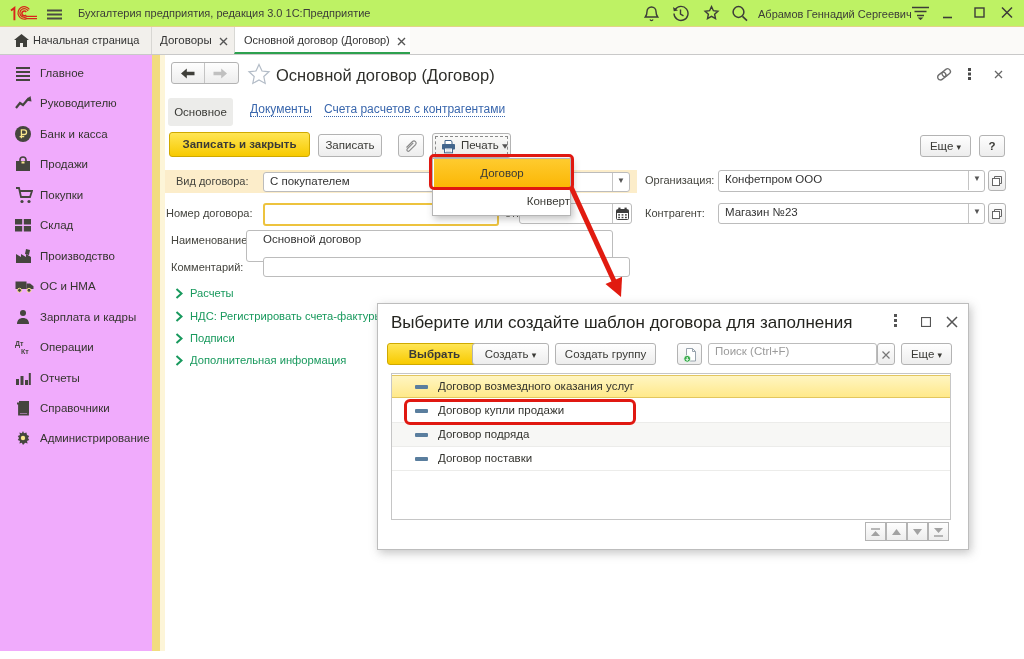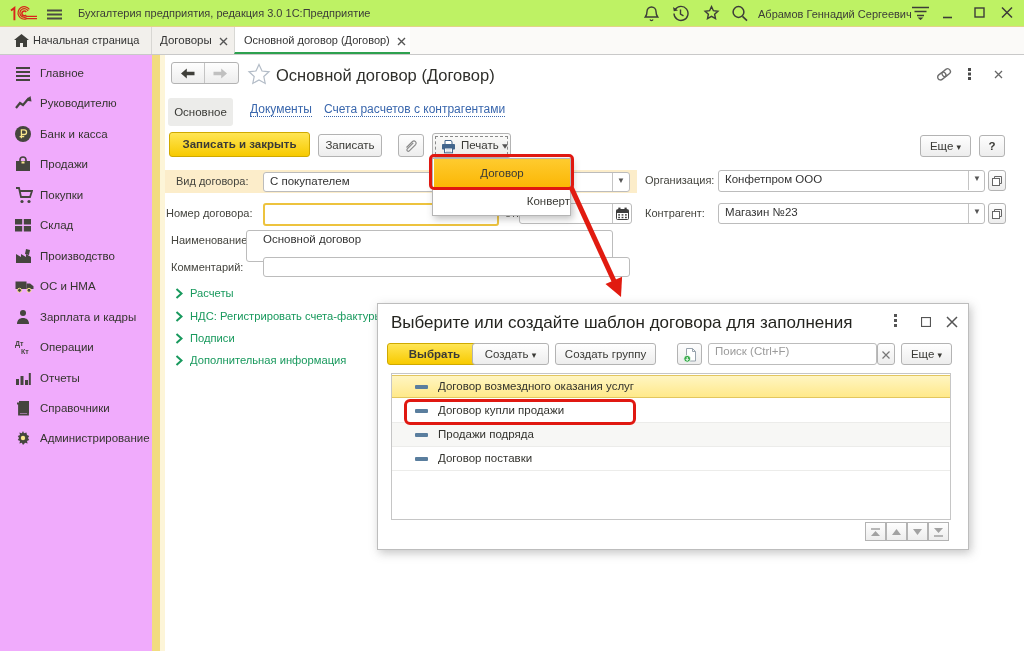--- a/index.html
+++ b/index.html
@@ -350,21 +350,21 @@
    <div class="abs" style="left:0;top:1px;width:558px;height:23px;background:linear-gradient(#fff5c2,#ffe98a);border-top:1px solid #e2c65f;border-bottom:1px solid #e2c65f">
      <div class="abs" style="left:23px;top:9px;width:13px;height:3.5px;background:#5a7e9e;border-radius:1px"></div>
      <div class="abs" style="left:46px;top:4px;color:#33332e">Договор возмездного оказания услуг</div>
    </div>
    <div class="abs" style="left:0;top:25px;width:558px;height:24px;border-bottom:1px solid #ececea">
      <div class="abs" style="left:23px;top:10px;width:13px;height:3.5px;background:#5a7e9e;border-radius:1px"></div>
      <div class="abs" style="left:46px;top:5px;color:#33332e">Договор купли продажи</div>
    </div>
    <div class="abs" style="left:0;top:49px;width:558px;height:24px;background:#f7f7f5;border-bottom:1px solid #ececea">
      <div class="abs" style="left:23px;top:10px;width:13px;height:3.5px;background:#5a7e9e;border-radius:1px"></div>
-     <div class="abs" style="left:46px;top:5px;color:#33332e">Продажи подряда</div>
+     <div class="abs" style="left:46px;top:5px;color:#33332e">Договор подряда</div>
    </div>
    <div class="abs" style="left:0;top:73px;width:558px;height:24px;border-bottom:1px solid #ececea">
      <div class="abs" style="left:23px;top:10px;width:13px;height:3.5px;background:#5a7e9e;border-radius:1px"></div>
      <div class="abs" style="left:46px;top:5px;color:#33332e">Договор поставки</div>
    </div>
  </div>
  <div class="abs" style="left:26px;top:95px;width:232px;height:26px;border:3px solid #e01811;border-radius:6px"></div>
  <div class="btn" style="left:487px;top:218px;width:21px;height:19px;border-radius:0"><svg width="11" height="9" viewBox="0 0 11 9" style="margin-top:5px">
         <path d="M1 1h9" stroke="#a2a2a2" stroke-width="1.5"></path>
         <path d="M5.5 3L10 8H1z" fill="#a2a2a2"></path>

